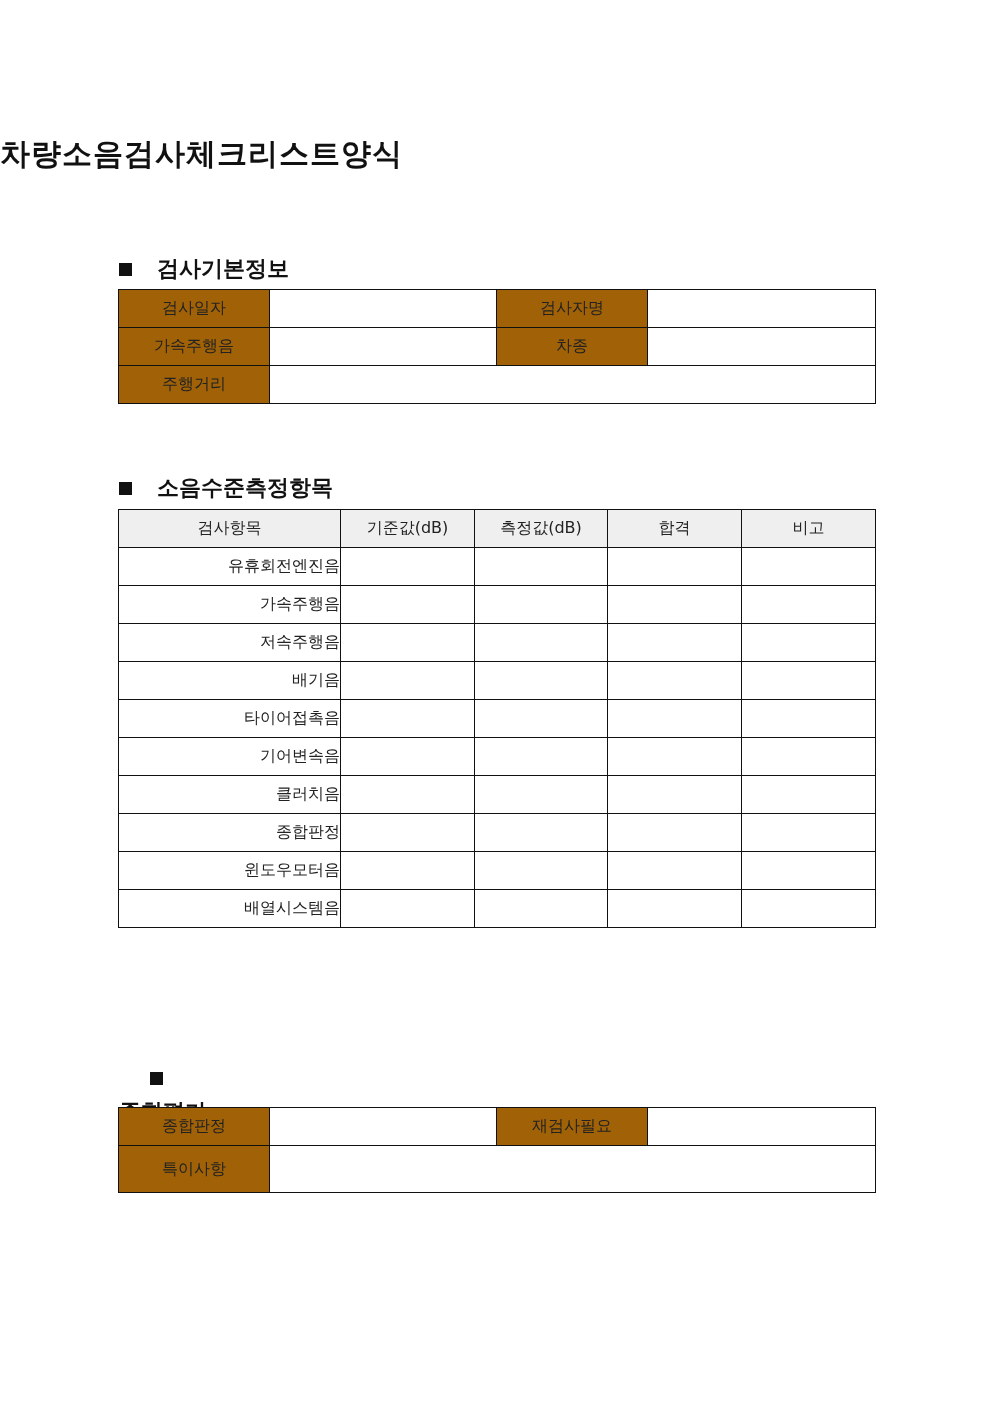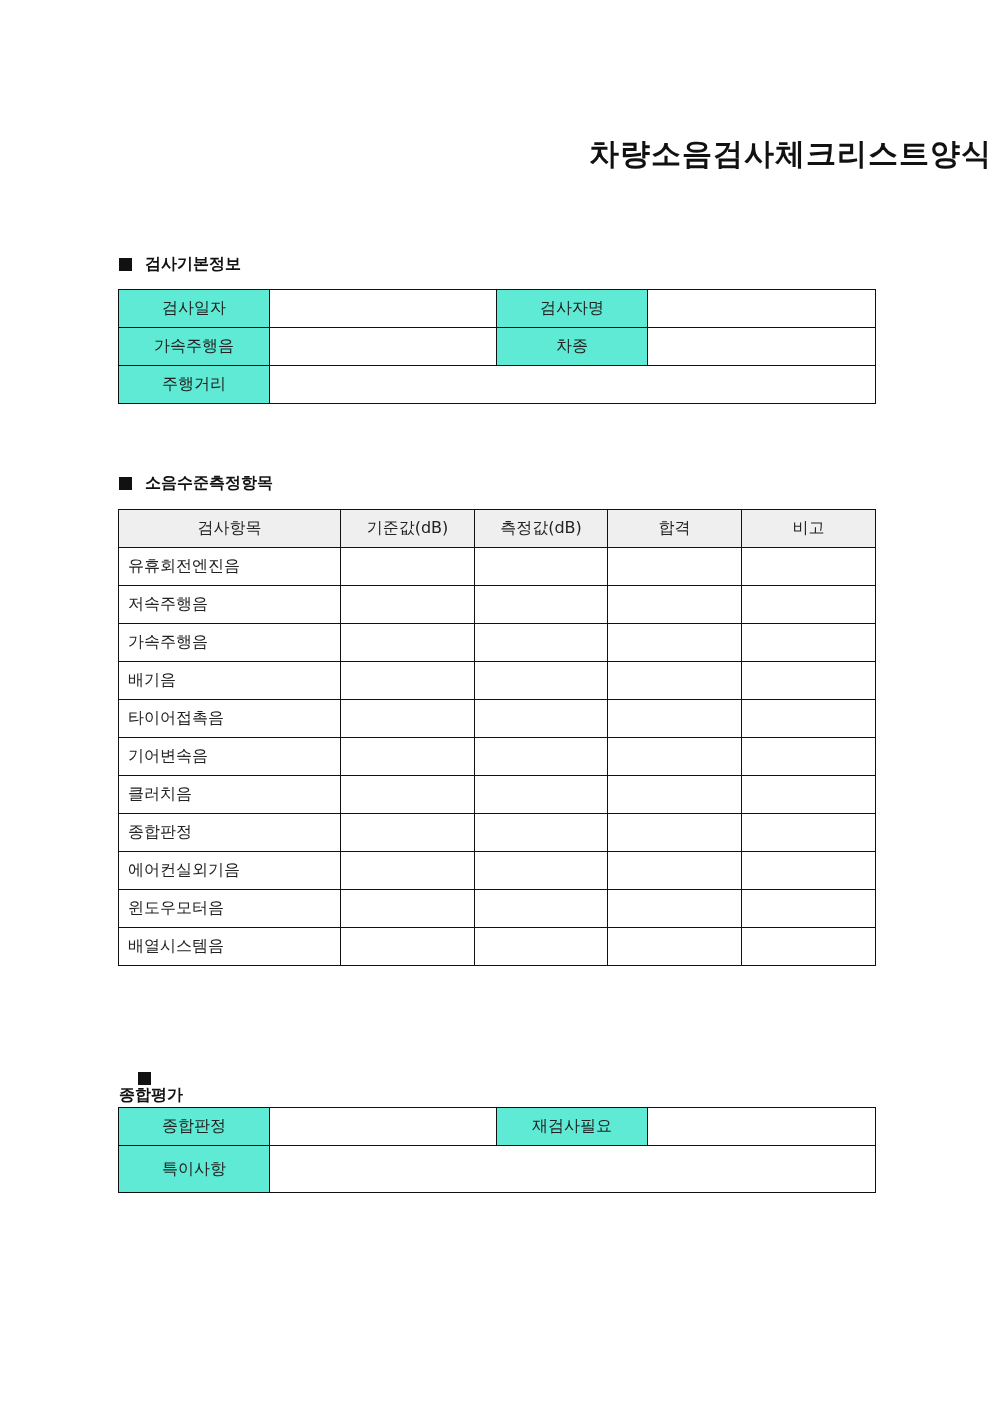--- a/index.html
+++ b/index.html
@@ -2,39 +2,39 @@
 <html><head>
   <meta charset="utf-8">
   <style>
     html, body { margin: 0; padding: 0; background: #ffffff; }
     body {
       width: 992px; height: 1403px; position: relative; overflow: hidden;
       font-family: "DejaVu Sans", "Liberation Sans", sans-serif; color: #111;
     }
     .title {
       position: absolute; left: 0; width: 992px; top: 134px;
-      text-align: right; font-size: 30px; font-weight: bold; letter-spacing: 1px;
+      text-align: left; font-size: 30px; font-weight: bold; letter-spacing: 1px;
     }
     .section-head {
-      position: absolute; left: 119px; font-size: 16px; font-weight: bold;
-      display: flex; align-items: center;
+      position: absolute; left: 119px; font-size: 22px; font-weight: bold;
+      display: flex; align-items: center; gap: 12px;
     }
     .sq { display: inline-block; width: 13px; height: 13px; background: #111; margin-right: 13px; }
     table {
       position: absolute; left: 118px; width: 757px; border-collapse: collapse;
       table-layout: fixed;
     }
     td, th {
       border: 1.3px solid #111; font-size: 16px; font-weight: normal; padding: 0;
       color: #222;
     }
-    .lbl { background: #5eead4; text-align: center; }
+    .lbl { background: #a16207; text-align: center; }
     .val { background: #fff; }
     .hdr { background: #efefef; text-align: center; }
-    .item { text-align: left; padding-left: 9px; }
+    .item { text-align: right; padding-left: 9px; }
     #t1 tr { height: 38px; }
     #t2 tr { height: 38px; }
     #t3 tr.r1 { height: 38px; }
     #t3 tr.r2 { height: 47px; padding-left: 36px; }
   </style>
 </head>
 <body>
 
 <div class="title">차량소음검사체크리스트양식</div>
 
@@ -92,28 +92,28 @@
   </thead>
   <tbody id="noise-body">
       <tr>
         <td class="item">유휴회전엔진음</td>
         <td class="val"></td>
         <td class="val"></td>
         <td class="val"></td>
         <td class="val"></td>
       </tr>
       <tr>
-        <td class="item">저속주행음</td>
+        <td class="item">가속주행음</td>
         <td class="val"></td>
         <td class="val"></td>
         <td class="val"></td>
         <td class="val"></td>
       </tr>
       <tr>
-        <td class="item">가속주행음</td>
+        <td class="item">저속주행음</td>
         <td class="val"></td>
         <td class="val"></td>
         <td class="val"></td>
         <td class="val"></td>
       </tr>
       <tr>
         <td class="item">배기음</td>
         <td class="val"></td>
         <td class="val"></td>
         <td class="val"></td>
@@ -135,27 +135,20 @@
       </tr>
       <tr>
         <td class="item">클러치음</td>
         <td class="val"></td>
         <td class="val"></td>
         <td class="val"></td>
         <td class="val"></td>
       </tr>
       <tr>
         <td class="item">종합판정</td>
-        <td class="val"></td>
-        <td class="val"></td>
-        <td class="val"></td>
-        <td class="val"></td>
-      </tr>
-      <tr>
-        <td class="item">에어컨실외기음</td>
         <td class="val"></td>
         <td class="val"></td>
         <td class="val"></td>
         <td class="val"></td>
       </tr>
       <tr>
         <td class="item">윈도우모터음</td>
         <td class="val"></td>
         <td class="val"></td>
         <td class="val"></td>

